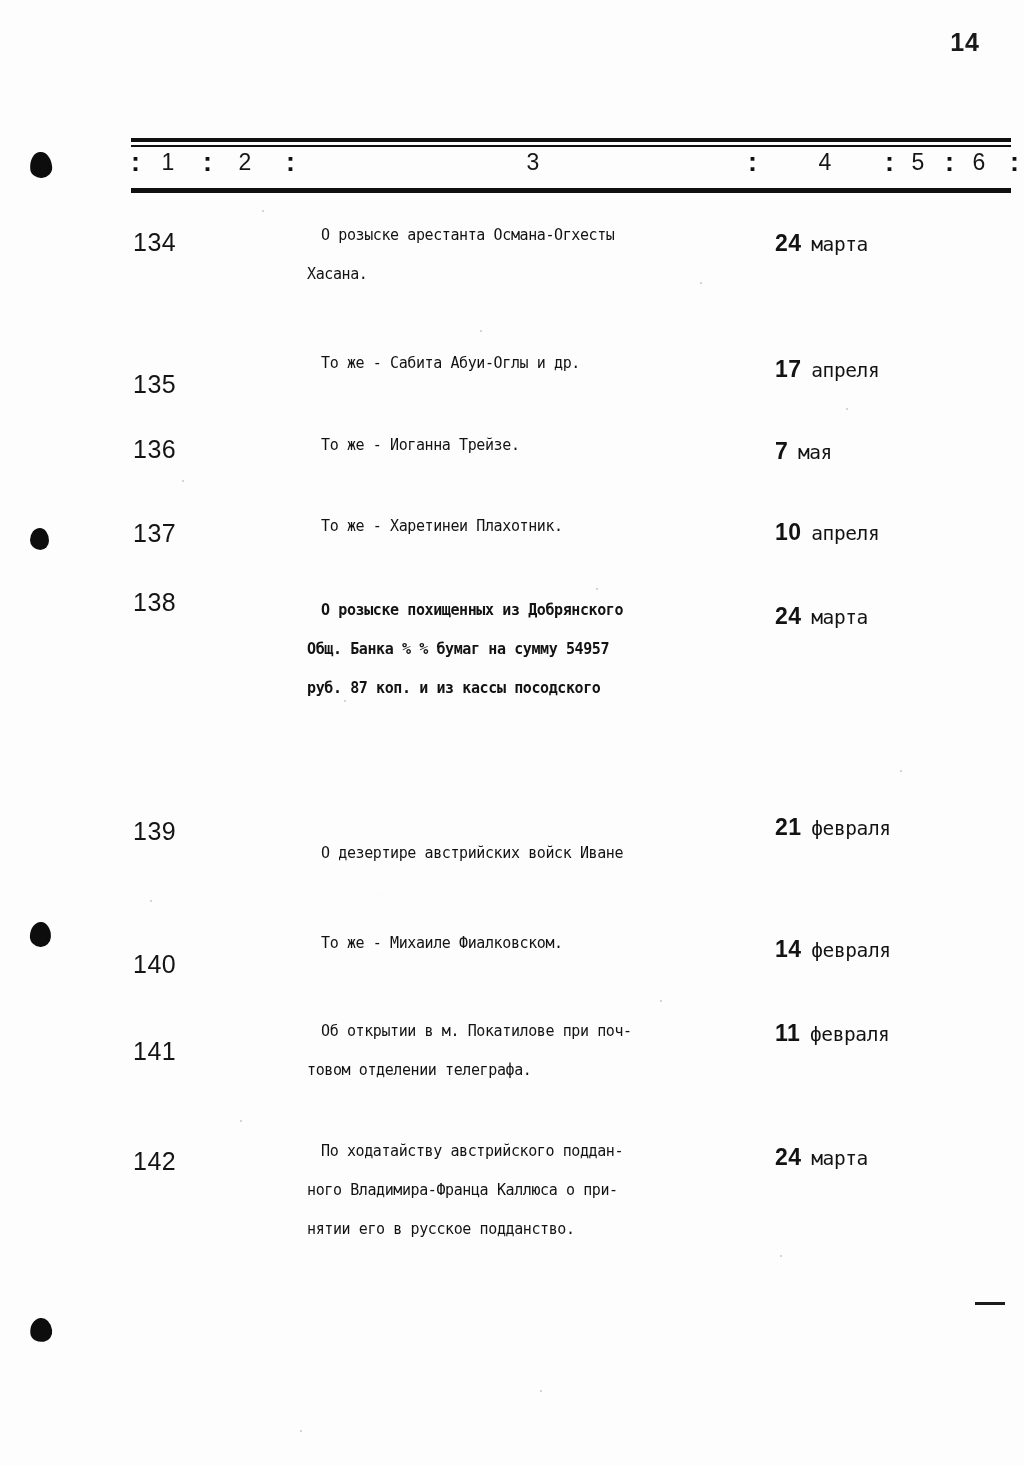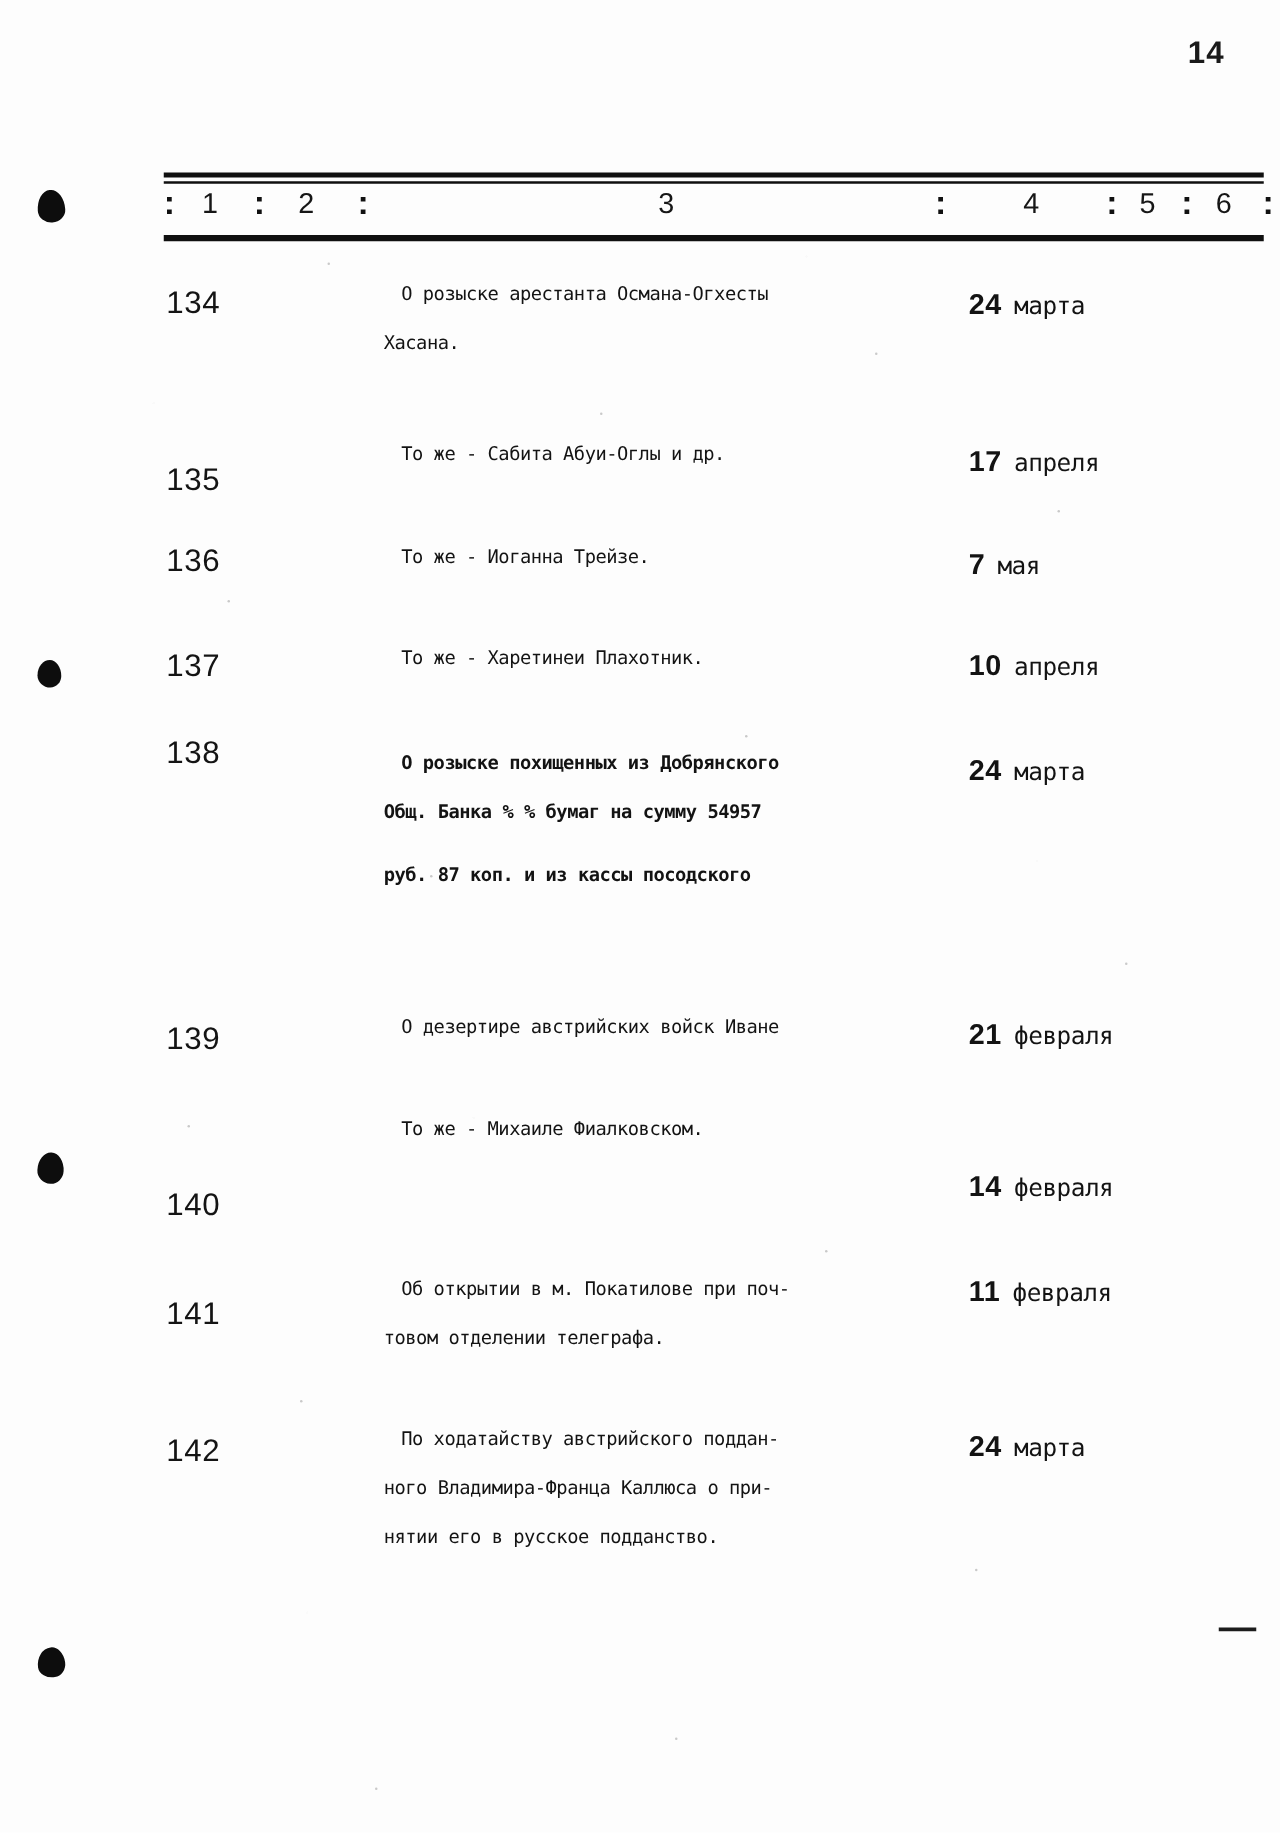--- a/index.html
+++ b/index.html
@@ -245,34 +245,34 @@
         <div class="entry-body" style="top: 313px;">
           <div class="entry-line indent" style="margin-top: 0px;">То же - Харетинеи Плахотник.</div>
         </div>
         <div class="entry-date" style="top: 313px;"><span class="date-day">10</span> <span class="date-month">апреля</span></div>
       </div>
       <div class="entry">
         <div class="entry-number" style="top: 382px;">138</div>
         <div class="entry-body" style="top: 397px; font-weight: bold;">
           <div class="entry-line indent" style="margin-top: 0px;">О розыске похищенных из Добрянского</div>
           <div class="entry-line" style="margin-top: 24px;">Общ. Банка % % бумаг на сумму 54957</div>
-          <div class="entry-line" style="margin-top: 36px;">руб. 87 коп. и из кассы посодского</div>
+          <div class="entry-line" style="margin-top: 24px;">руб. 87 коп. и из кассы посодского</div>
         </div>
         <div class="entry-date" style="top: 397px;"><span class="date-day">24</span> <span class="date-month">марта</span></div>
       </div>
       <div class="entry">
         <div class="entry-number" style="top: 611px;">139</div>
-        <div class="entry-body" style="top: 608px;">
+        <div class="entry-body" style="top: 640px;">
           <div class="entry-line indent" style="margin-top: 0px;">О дезертире австрийских войск Иване</div>
         </div>
         <div class="entry-date" style="top: 608px;"><span class="date-day">21</span> <span class="date-month">февраля</span></div>
       </div>
       <div class="entry">
         <div class="entry-number" style="top: 744px;">140</div>
-        <div class="entry-body" style="top: 690px;">
+        <div class="entry-body" style="top: 730px;">
           <div class="entry-line indent" style="margin-top: 0px;">То же - Михаиле Фиалковском.</div>
         </div>
         <div class="entry-date" style="top: 730px;"><span class="date-day">14</span> <span class="date-month">февраля</span></div>
       </div>
       <div class="entry">
         <div class="entry-number" style="top: 831px;">141</div>
         <div class="entry-body" style="top: 818px;">
           <div class="entry-line indent" style="margin-top: 0px;">Об открытии в м. Покатилове при поч-</div>
           <div class="entry-line" style="margin-top: 24px;">товом отделении телеграфа.</div>
         </div>

